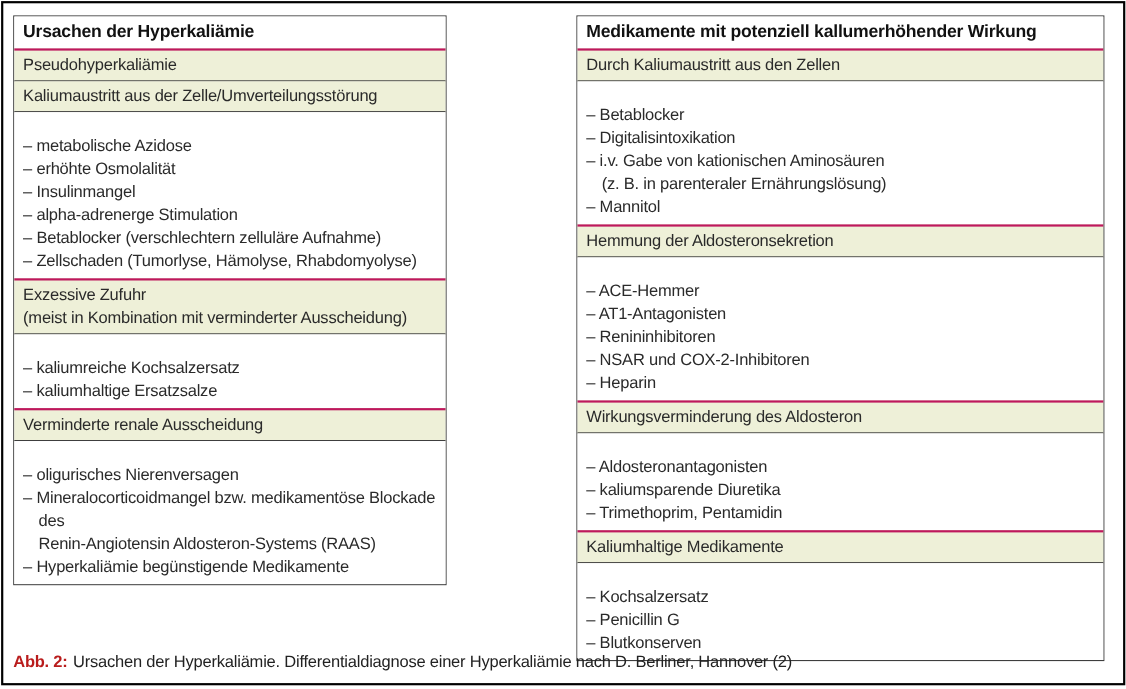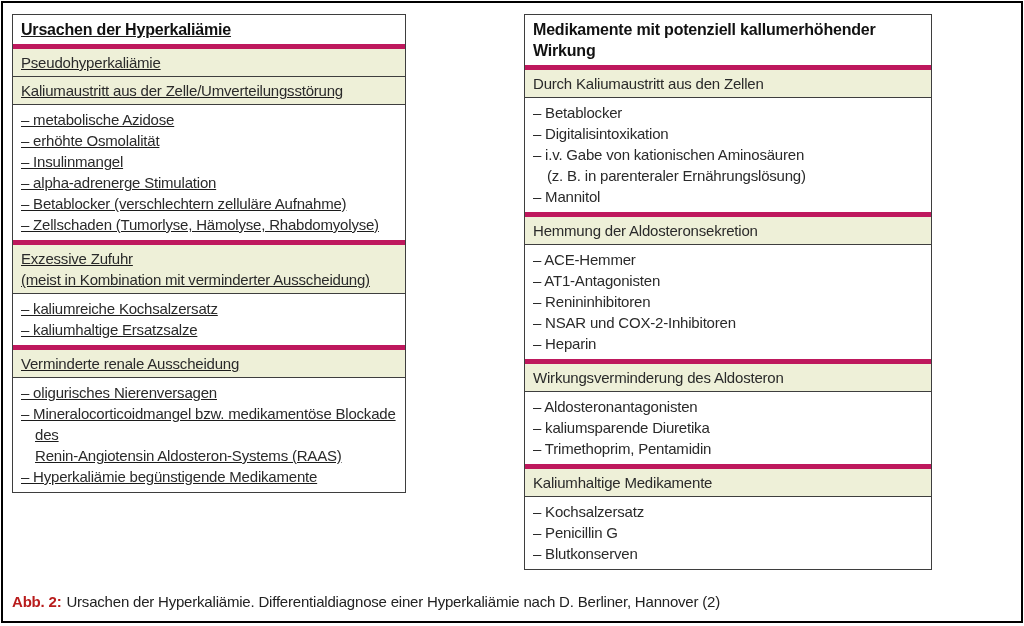--- a/index.html
+++ b/index.html
@@ -18,46 +18,46 @@
     border: 2px solid #000000;
     pointer-events: none;
   }
   .med-table {
     position: absolute;
     top: 14px;
     border: 1px solid #3e3e3e;
     background: #ffffff;
     box-sizing: border-box;
   }
-  .med-table.left  { left: 12px;  width: 394px; text-decoration: underline; }
-  .med-table.right { left: 524px; width: 408px; }
+  .med-table.left  { left: 12px;  width: 394px; }
+  .med-table.right { left: 524px; width: 480px; }
 
   .t-title {
     font-weight: bold;
     font-size: 16px;
     line-height: 21px;
     padding: 4px 8px;
     letter-spacing: -0.2px;
     background: #ffffff;
     color: #111111;
   }
   .sec-h {
     background: #eef0d8;
     font-size: 15px;
     line-height: 21px;
     padding: 3px 8px;
     letter-spacing: -0.2px;
-    border-top: 5px solid #be185d;
+    border-top: 2px solid #be185d;
     border-bottom: 1px solid #3e3e3e;
     white-space: pre-line;
     color: #2a2a2a;
   }
   .sec-h + .sec-h { border-top: none; }
   .items {
-    padding: 4px 6px 5px 8px;
+    padding: 20px 6px 5px 8px;
     font-size: 15px;
     line-height: 21px;
     letter-spacing: -0.2px;
     background: #ffffff;
     color: #2a2a2a;
   }
   .item {
     padding-left: 14px;
     text-indent: -14px;
     white-space: pre-line;

